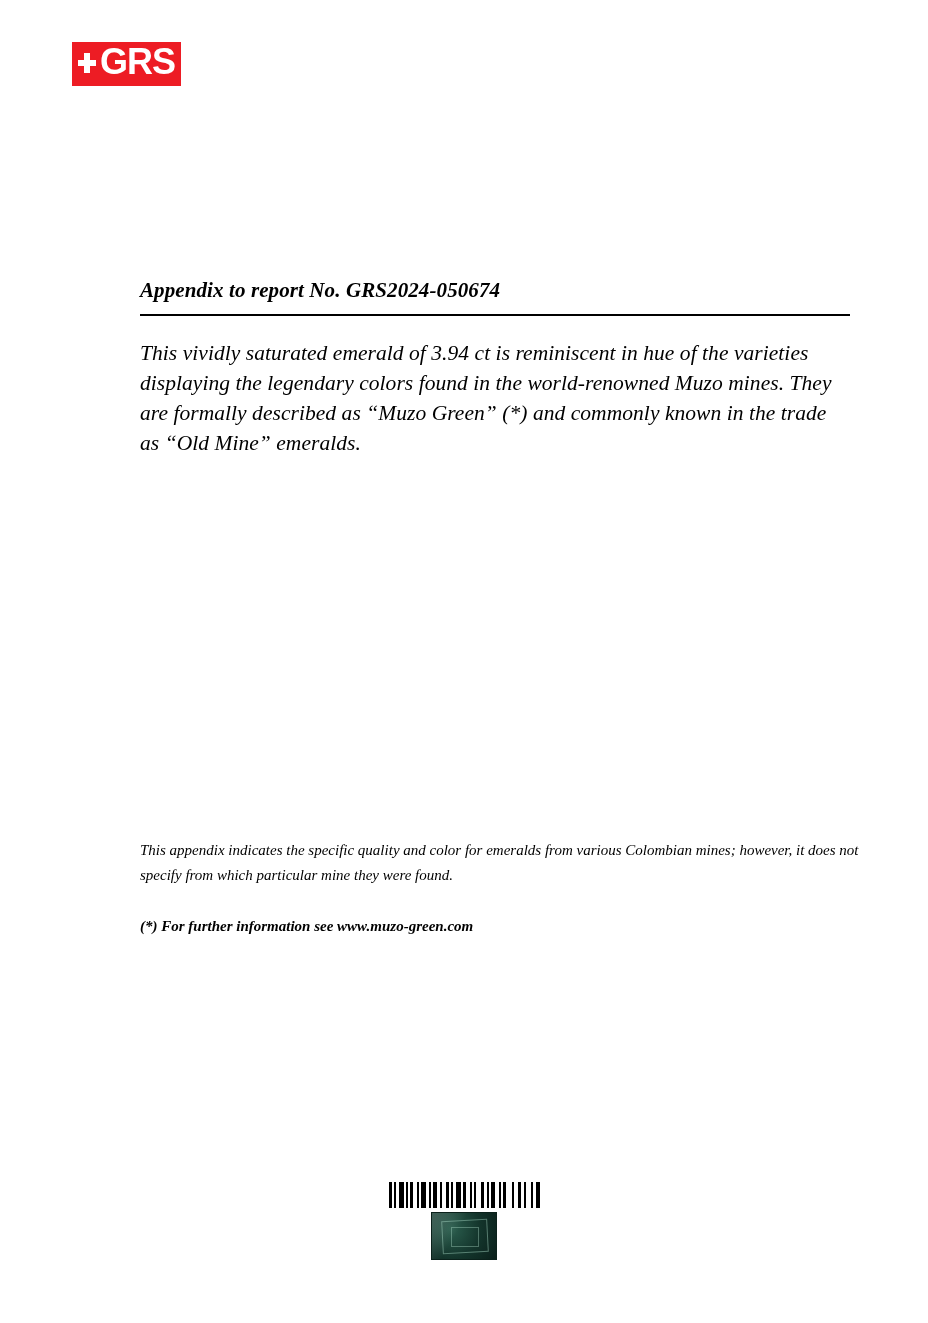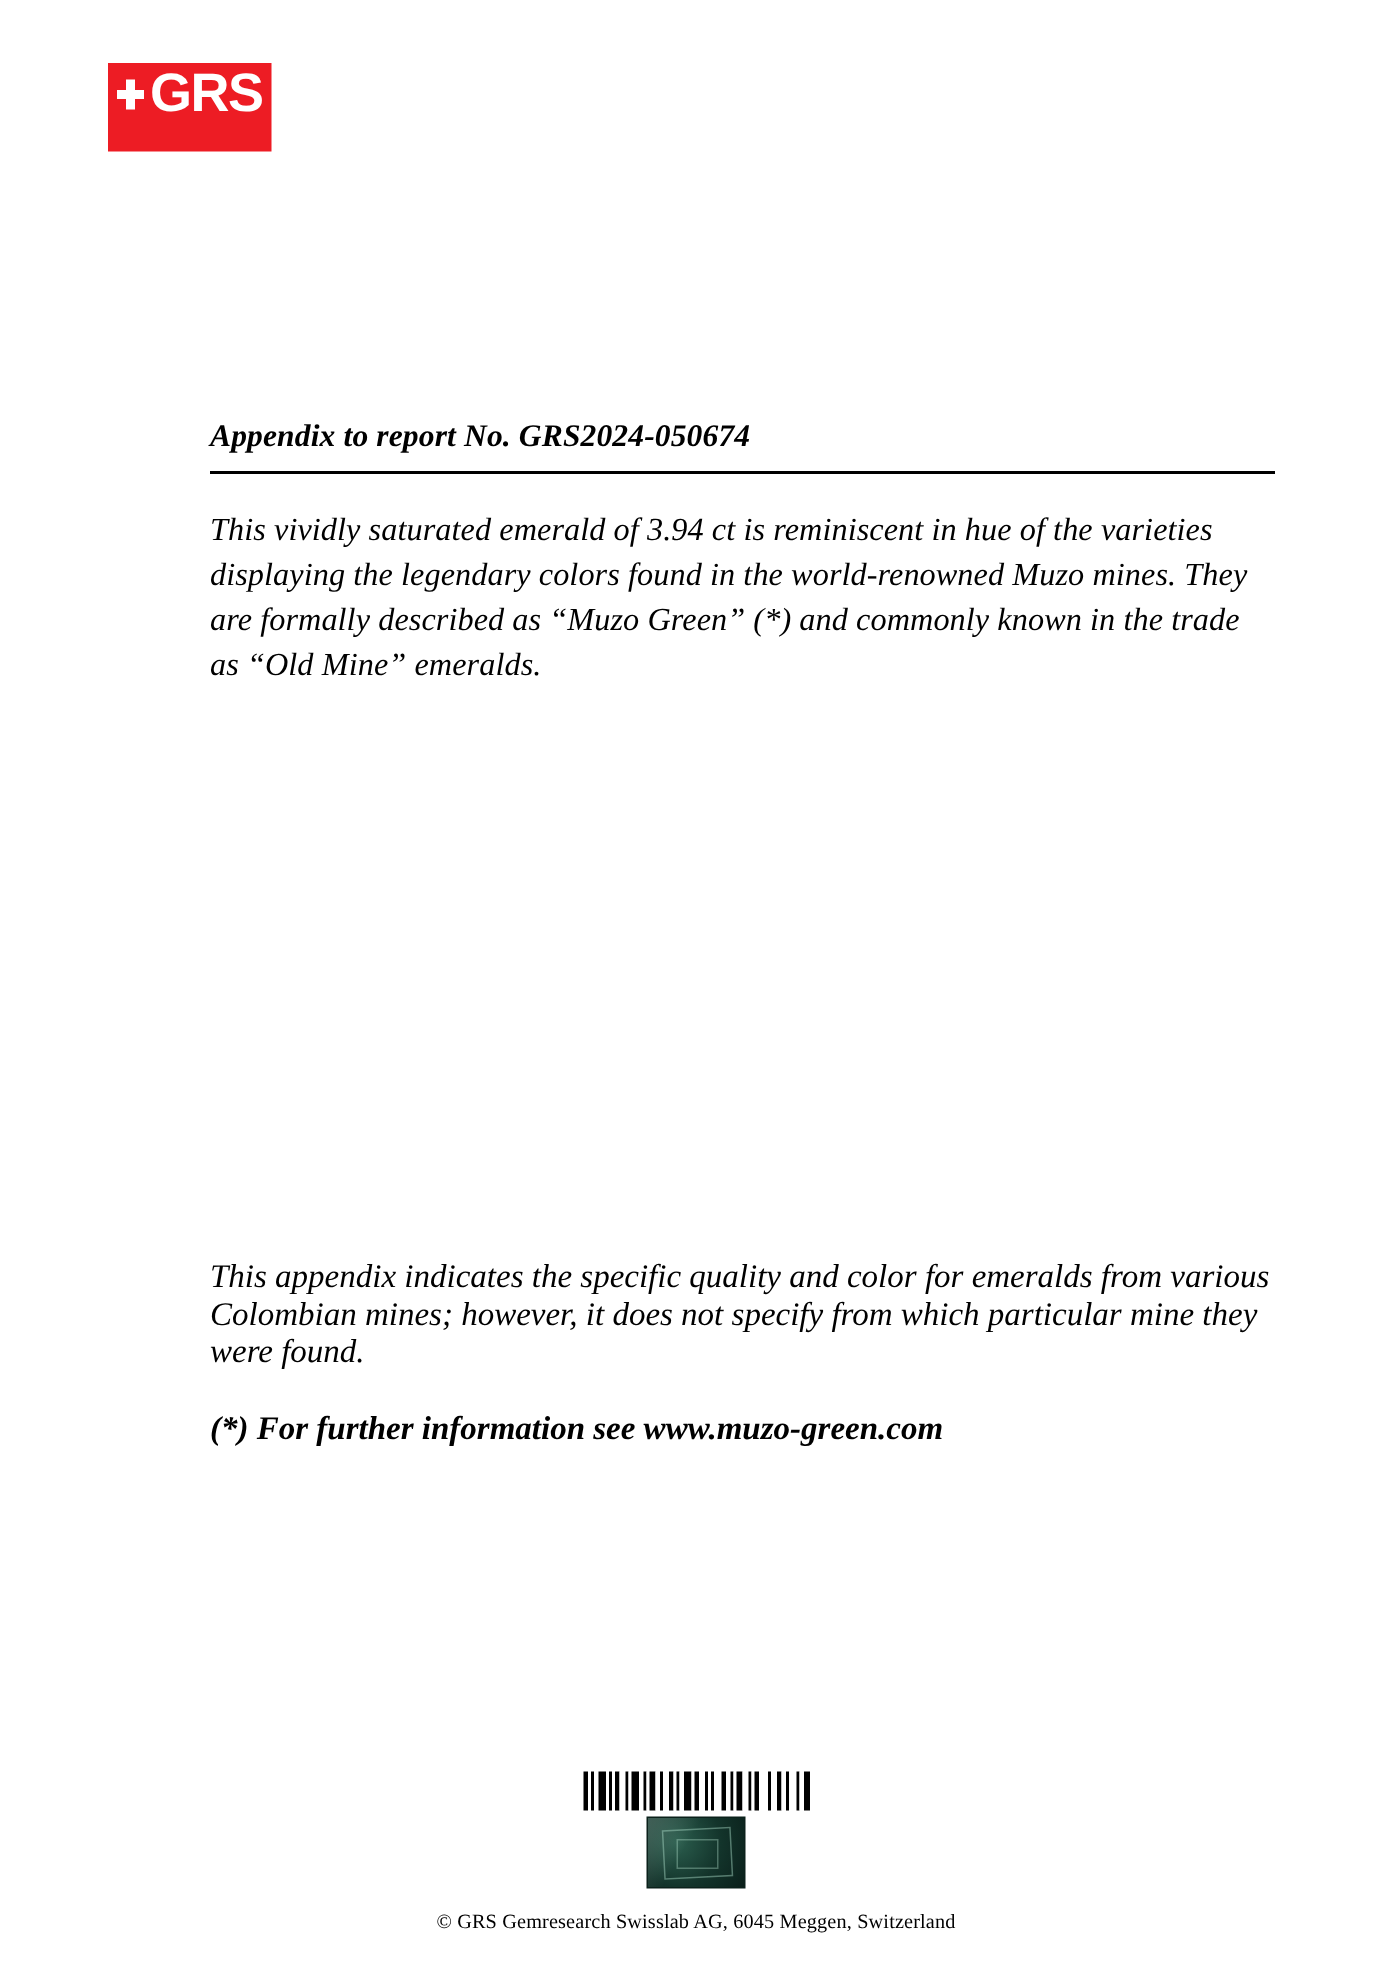--- a/index.html
+++ b/index.html
@@ -22,21 +22,21 @@
     left: 72px;
     top: 42px;
     display: flex;
     align-items: flex-start;
   }
   .logo-red {
     background: #ed1c24;
     height: 42px;
     display: flex;
     align-items: center;
-    padding: 0 6px 17px 4px;
+    padding: 0 6px 2px 4px;
   }
   .swiss-cross {
     position: relative;
     width: 22px;
     height: 22px;
     margin-right: 2px;
     flex: 0 0 auto;
   }
   .swiss-cross:before,
   .swiss-cross:after {
@@ -110,21 +110,21 @@
     letter-spacing: 0.05px;
   }
 
   
   .notes {
     position: absolute;
     left: 140px;
     top: 838px;
     width: 730px;
     font-style: italic;
-    font-size: 22px;
+    font-size: 15px;
     line-height: 25px;
   }
   .notes .note-2 {
     margin-top: 26px;
     font-weight: bold;
   }
 
   
   .footer {
     position: absolute;
@@ -221,14 +221,13 @@
     <span style="width:4px"></span><span style="width:4px;background:#fff"></span>
     <span style="width:2px"></span><span style="width:2px;background:#fff"></span>
     <span style="width:3px"></span><span style="width:6px;background:#fff"></span>
     <span style="width:2px"></span><span style="width:4px;background:#fff"></span>
     <span style="width:3px"></span><span style="width:3px;background:#fff"></span>
     <span style="width:2px"></span><span style="width:5px;background:#fff"></span>
     <span style="width:2px"></span><span style="width:3px;background:#fff"></span>
     <span style="width:4px"></span>
   </div>
   <div class="gem-photo"></div>
-  <div class="copyright">© GRS Gemresearch Swisslab AG, 6045 Meggen, Switzerland</div>
 </div>
 
 </body></html>

